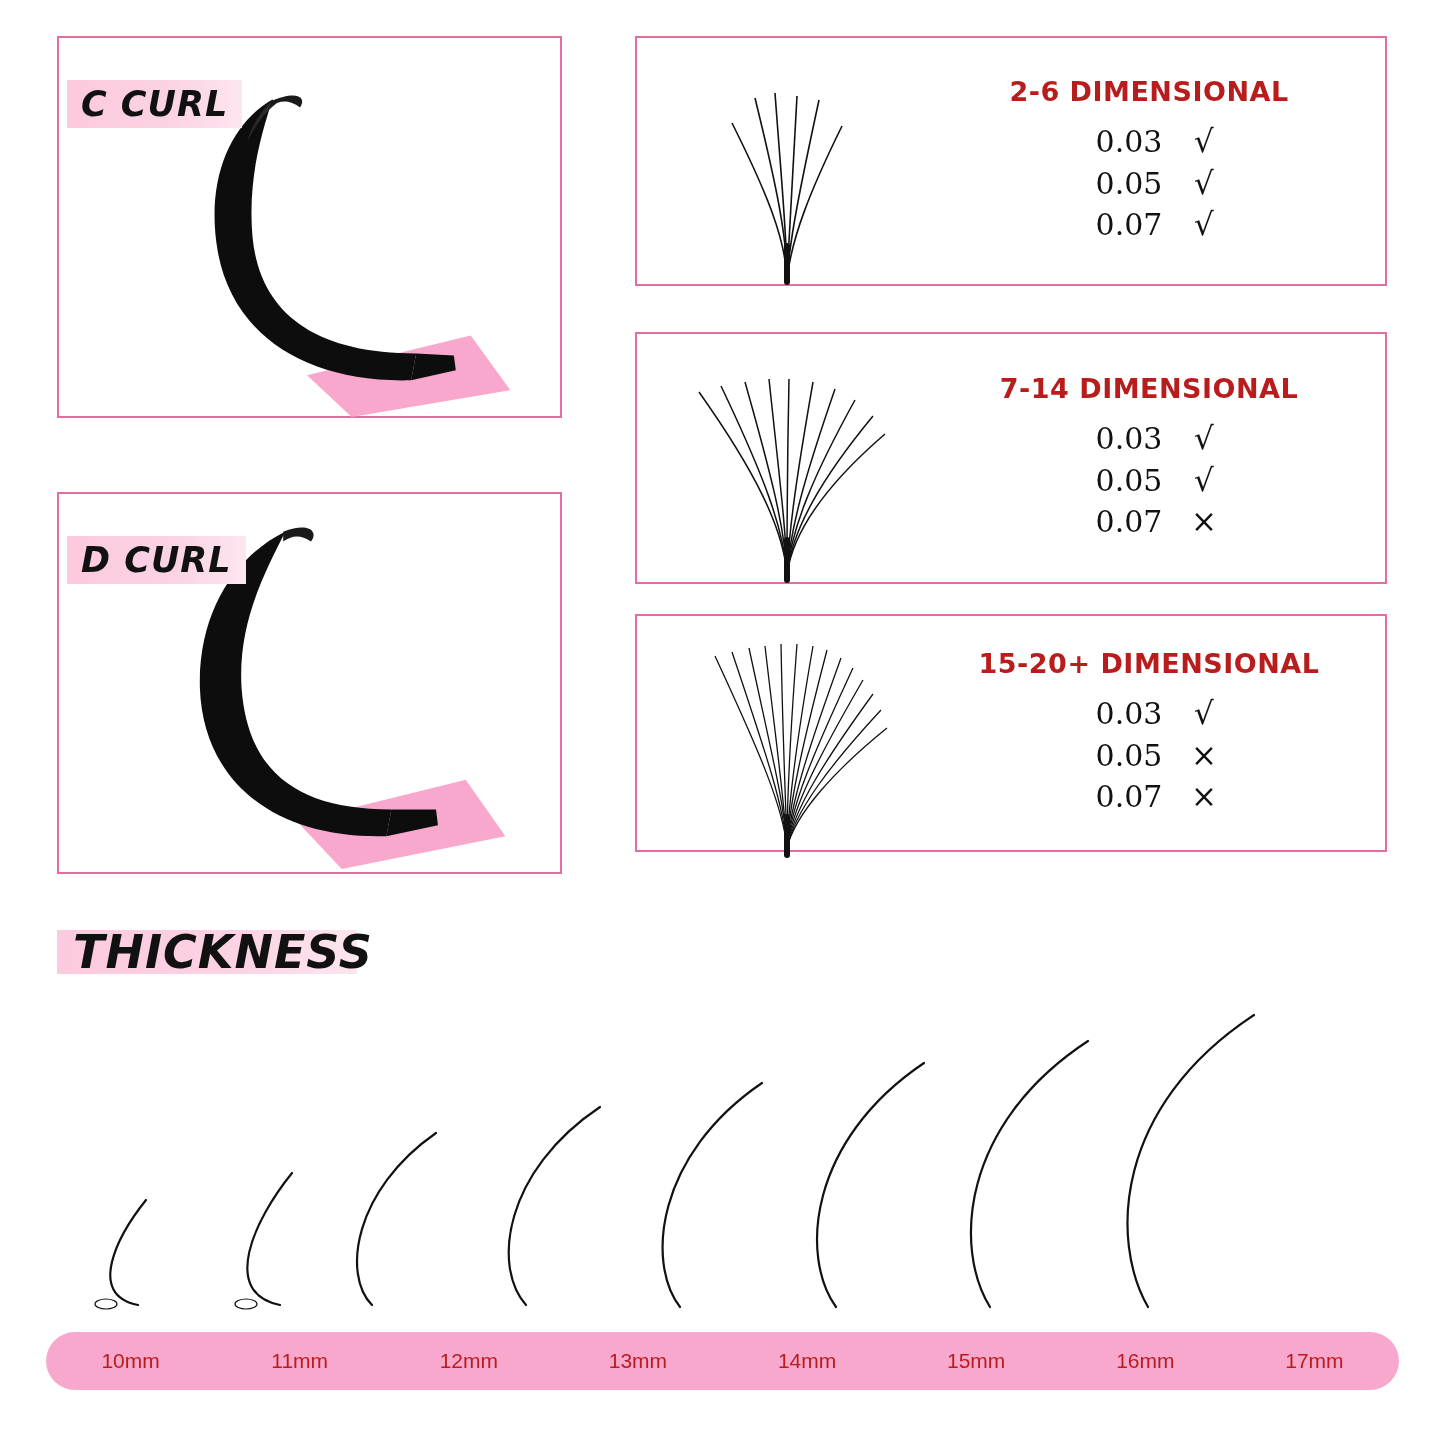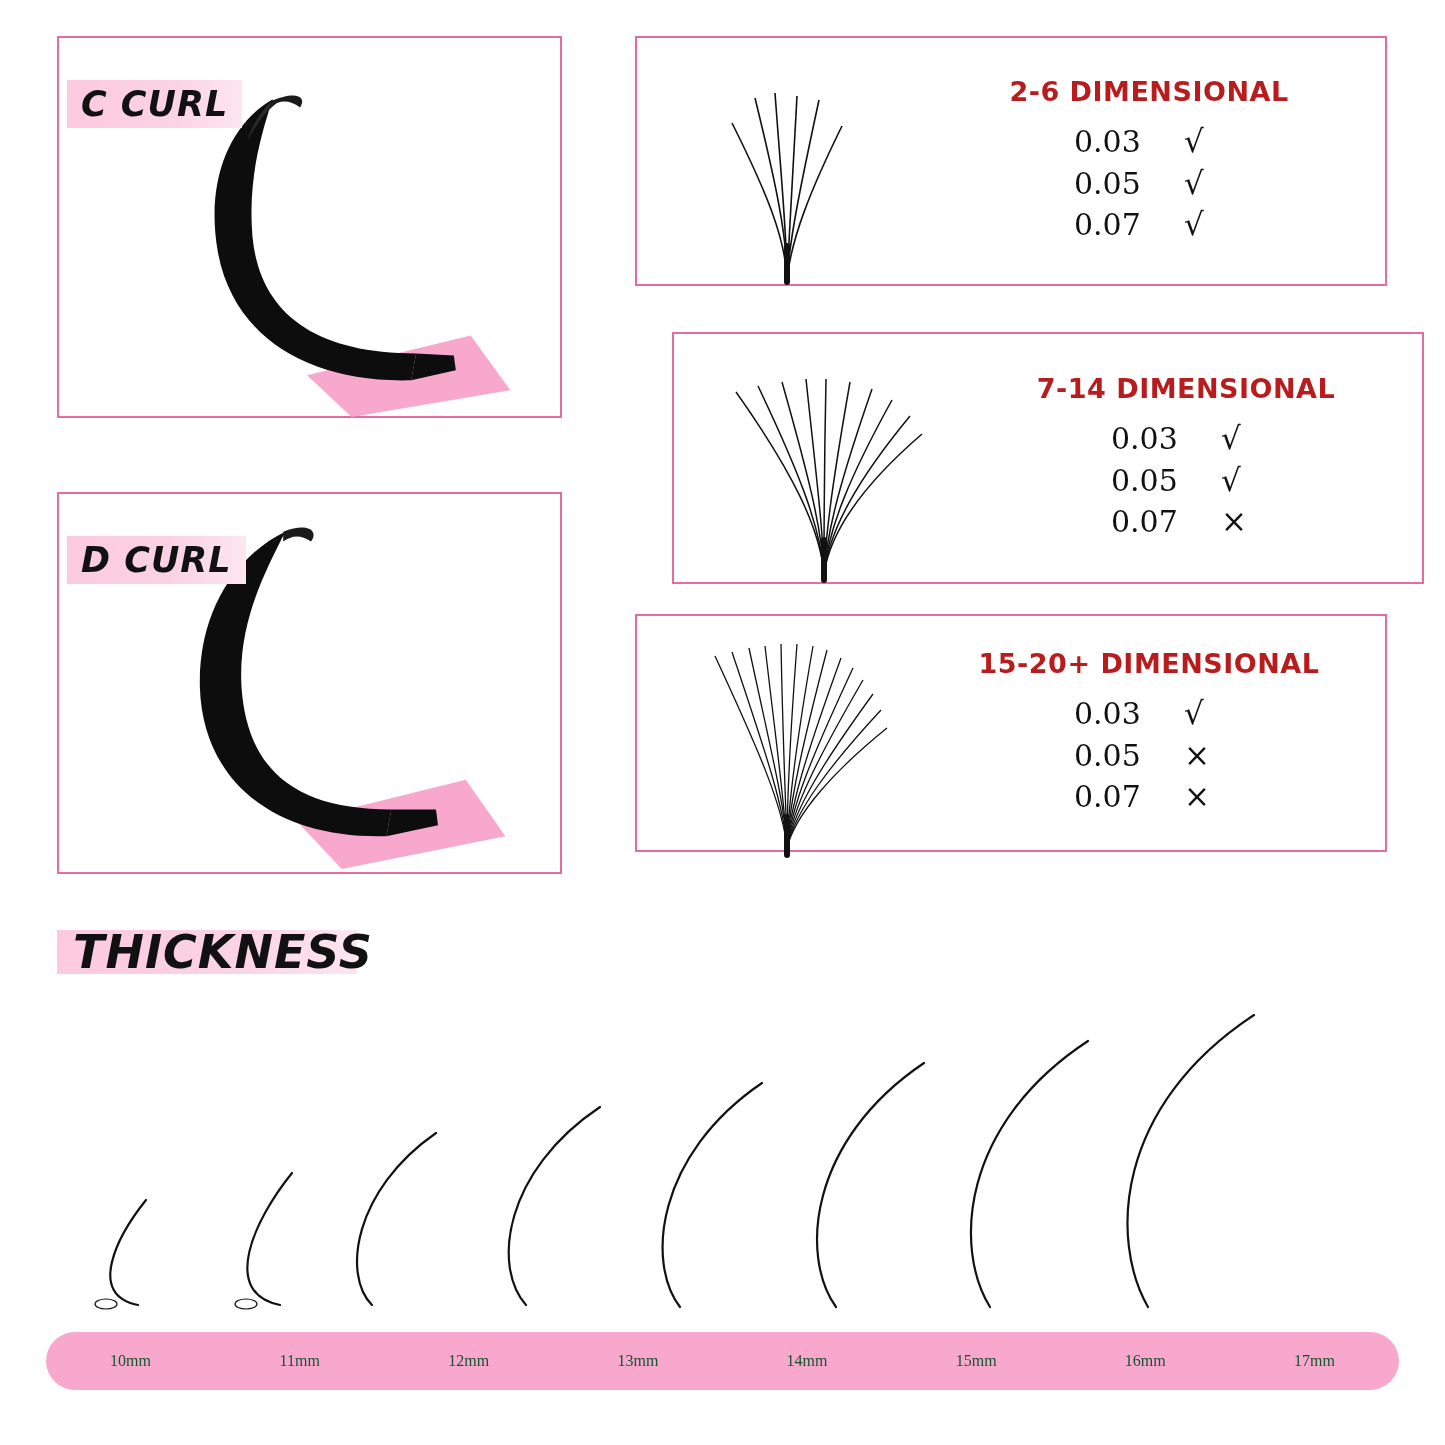--- a/index.html
+++ b/index.html
@@ -48,21 +48,21 @@
   #curl-d { left: 57px; top: 492px; }
 
   .curl-chip { left: 8px; top: 42px; height: 48px; padding: 0 14px; }
   .curl-chip span { font-size: 35px; }
 
   .curl-art { position: absolute; inset: 0; }
 
   
   .dim-panel { left: 635px; width: 752px; box-sizing: border-box; }
   #dim-1 { top: 36px; height: 250px; }
-  #dim-2 { top: 332px; height: 252px; margin-left: 37px; }
+  #dim-2 { top: 332px; height: 252px; }
   #dim-3 { top: 614px; height: 238px; }
 
   .dim-inner {
     display: flex;
     align-items: center;
     height: 100%;
     width: 100%;
   }
   .dim-art {
     width: 300px;
@@ -87,20 +87,21 @@
     display: inline-block;
     text-align: left;
   }
   .dim-row {
     font-family: "DejaVu Serif", serif;
     font-size: 30px;
     color: #111;
     line-height: 1.35;
     display: flex;
     align-items: baseline;
+    text-align: center;
   }
   .dim-row .val { width: 110px; display: inline-block; }
   .dim-row .mark { font-size: 31px; display: inline-block; width: 40px; }
 
   
   #thickness-chip {
     left: 57px;
     top: 930px;
     height: 44px;
     padding: 0 16px;
@@ -128,23 +129,23 @@
     width: 1353px;
     height: 58px;
     background: #f9a8cd;
     border-radius: 29px;
     display: flex;
     align-items: center;
   }
   .size-item {
     flex: 1 1 0;
     text-align: center;
-    font-family: Liberation Serif, serif;
-    font-size: 16px;
-    color: #14532d;
+    font-family: Liberation Sans, sans-serif;
+    font-size: 21px;
+    color: #b91c1c;
   }
 </style>
 </head>
 <body>
 
 <div class="panel curl-panel" id="curl-c">
   <svg class="curl-art" viewBox="0 0 505 382">
 
     <polygon points="250,340 415,300 455,355 295,382" fill="#f9a8cd"></polygon>
 

